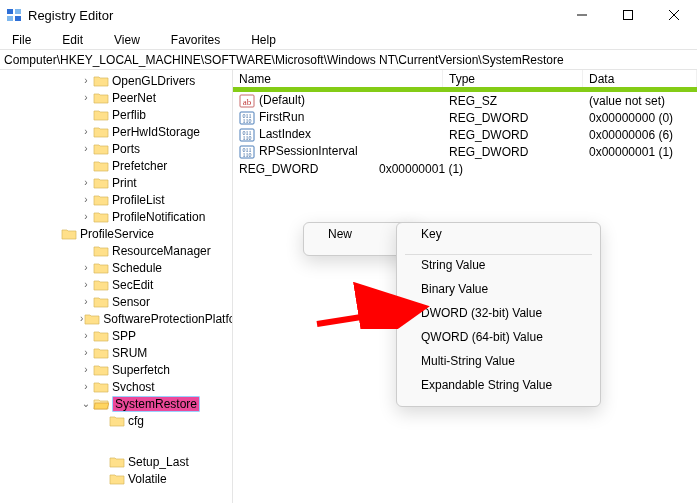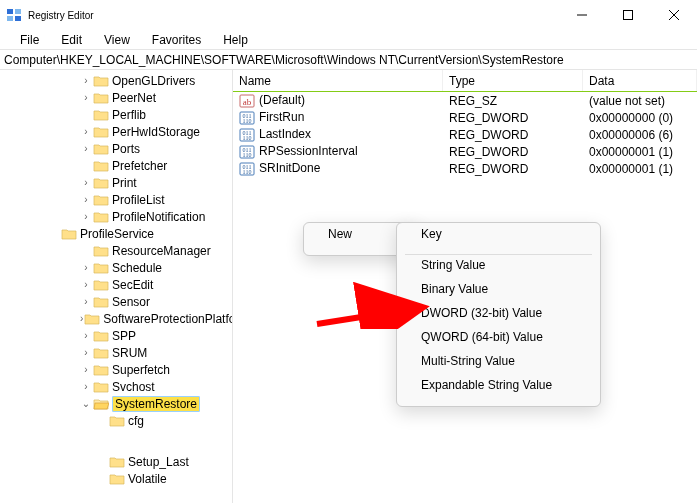--- a/index.html
+++ b/index.html
@@ -19,39 +19,39 @@
     display: flex;
     align-items: center;
     padding-left: 6px;
     background: #fff;
   }
   .titlebar .app-icon {
     width: 16px; height: 16px;
     margin-right: 6px;
     display: flex; align-items: center; justify-content: center;
   }
-  .titlebar .title { font-size: 10px; }
+  .titlebar .title { font-size: 13px; }
   .win-controls {
     margin-left: auto;
     display: flex;
     height: 100%;
   }
   .win-btn {
     width: 46px;
     display: flex;
     align-items: center;
     justify-content: center;
     font-size: 13px;
   }
   .menubar {
     height: 20px;
     display: flex;
     align-items: center;
-    padding-left: 12px;
-    gap: 6px;
+    padding-left: 4px;
+    gap: 15px;
     border-bottom: 1px solid #e5e5e5;
   }
   .menubar span {
     padding: 1px 8px;
   }
   .addressbar {
     height: 20px;
     display: flex;
     align-items: center;
     padding: 0 4px;
@@ -84,34 +84,34 @@
     display: inline-block;
   }
   .tree-row .spacer { width: 12px; display:inline-block; }
   .folder-icon {
     width: 16px; height: 14px;
     margin: 0 3px 0 1px;
     display:inline-flex; align-items:center; justify-content:center;
   }
   .folder-icon svg { display:block; }
   .selected {
-    background: #fde047;
+    background: #ec4899;
     border: 1px solid #99d1ff;
     padding: 0 2px;
     border-radius: 1px;
   }
   .listpane {
     flex: 1;
     position: relative;
   }
   .listheader {
     display: flex;
     height: 22px;
     align-items: center;
-    border-bottom: 1px solid #84cc16;
+    border-bottom: 5px solid #84cc16;
   }
   .listheader .col {
     padding-left: 6px;
     font-size: 12px;
     height: 100%;
     display: flex;
     align-items: center;
     border-right: 1px solid #f0f0f0;
   }
   .col-name { width: 210px; }
@@ -469,27 +469,20 @@
               <svg width="16" height="16" viewBox="0 0 16 16">
                 <rect x="1" y="2" width="14" height="12" rx="1" fill="#fff" stroke="#4a7db8"></rect>
                 <text x="8" y="8" text-anchor="middle" font-size="6" fill="#2a5c99" font-family="Segoe UI">011</text>
                 <text x="8" y="13" text-anchor="middle" font-size="6" fill="#2a5c99" font-family="Segoe UI">110</text>
               </svg>
             </span><span>RPSessionInterval</span></div>
           <div class="cell col-type" style="width: 140px;">REG_DWORD</div>
           <div class="cell col-data">0x00000001 (1)</div>
         </div>
         <div class="list-row">
-          <div class="cell col-name" style="width: 210px;"><span class="val-icon">
-              <svg width="16" height="16" viewBox="0 0 16 16">
-                <rect x="1" y="2" width="14" height="12" rx="1" fill="#fff" stroke="#4a7db8"></rect>
-                <text x="8" y="8" text-anchor="middle" font-size="6" fill="#2a5c99" font-family="Segoe UI">011</text>
-                <text x="8" y="13" text-anchor="middle" font-size="6" fill="#2a5c99" font-family="Segoe UI">110</text>
-              </svg>
-            </span><span>SRInitDone</span></div>
           <div class="cell col-type" style="width: 140px;">REG_DWORD</div>
           <div class="cell col-data">0x00000001 (1)</div>
         </div>
       </div>
   </div>
 </div>
 
 <div class="ctx parent">
   <div class="ctx-item">
     <span>New</span>

